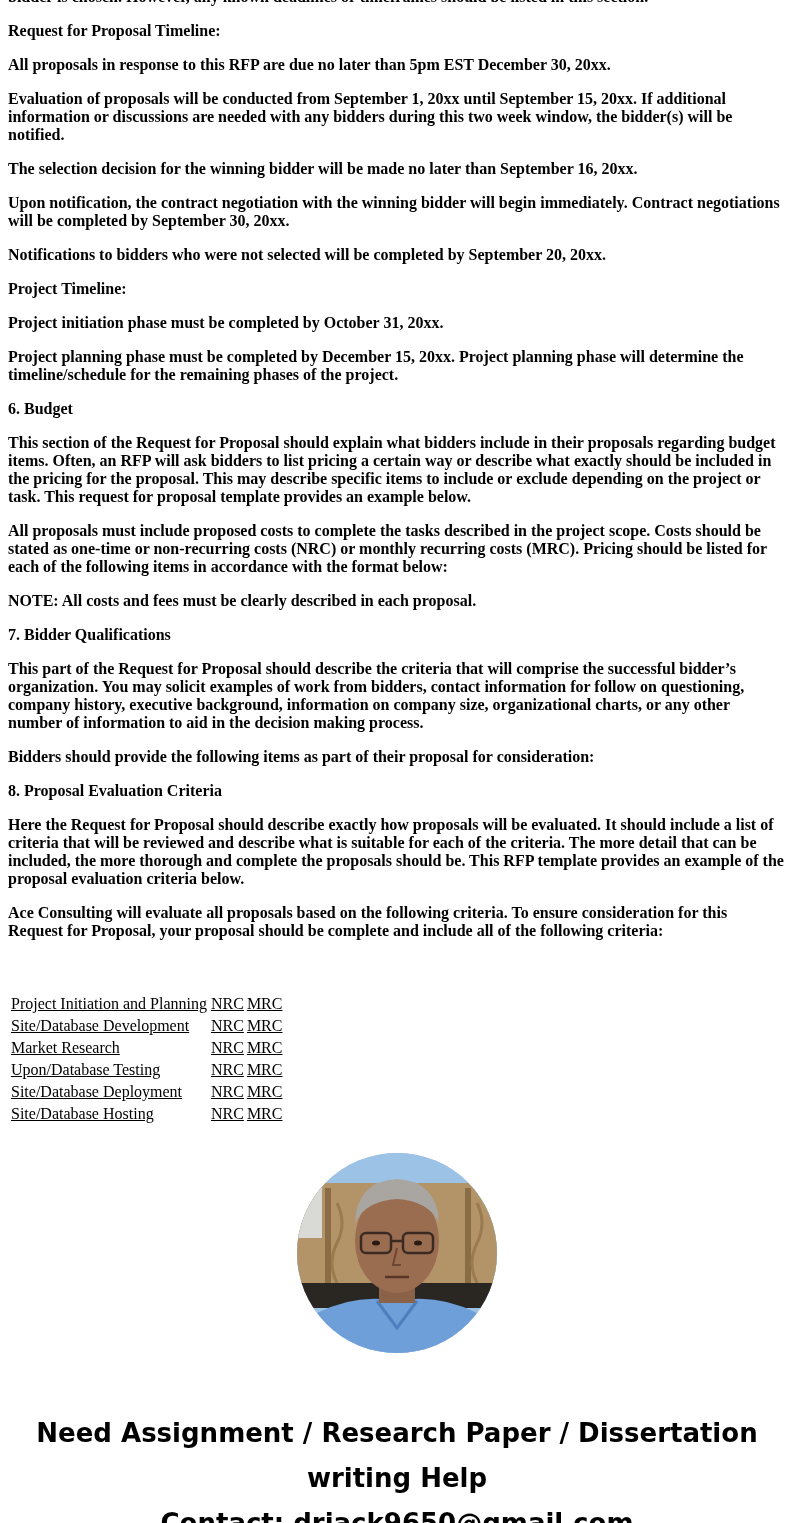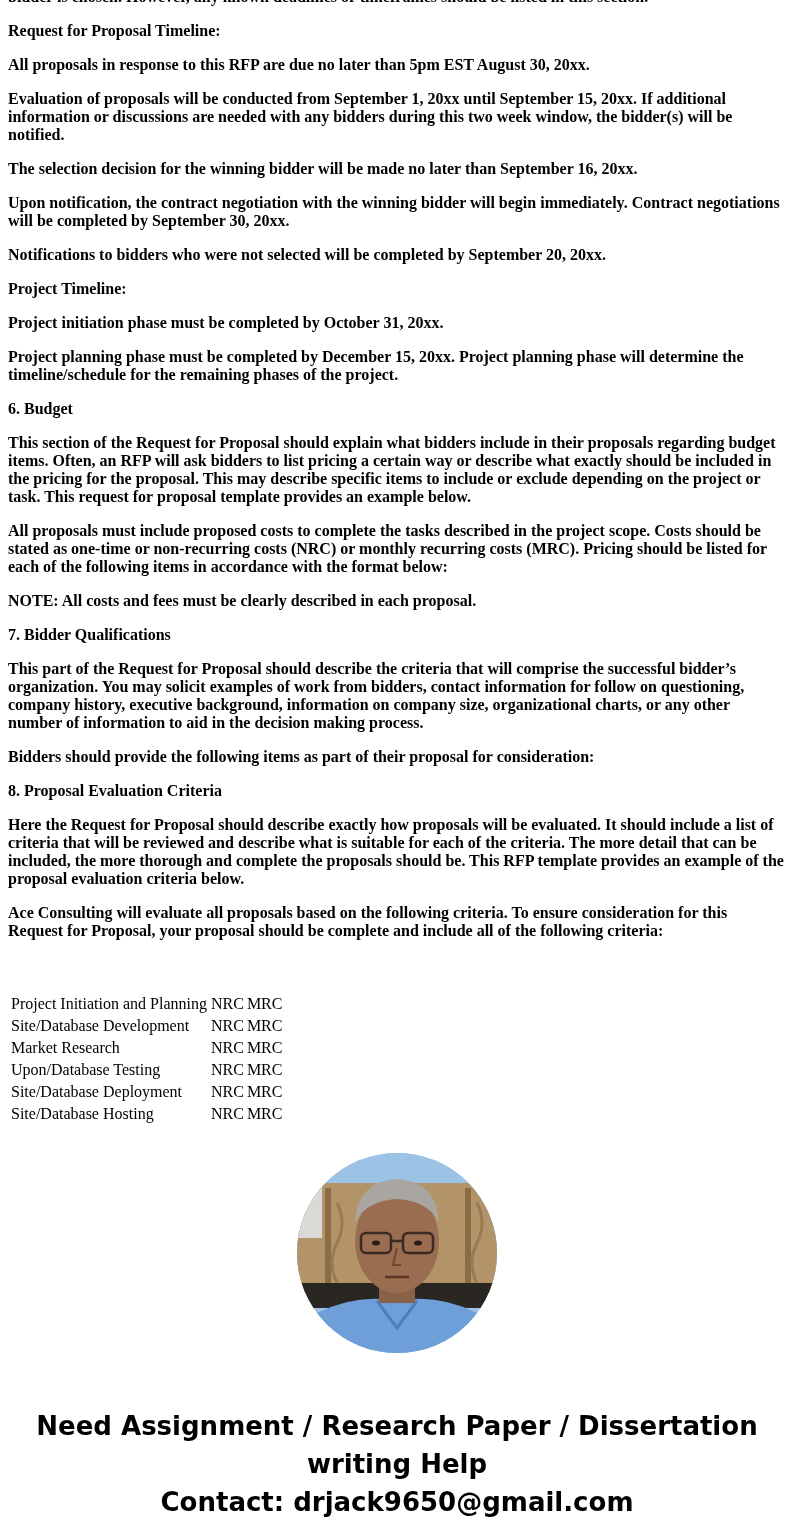--- a/index.html
+++ b/index.html
@@ -30,20 +30,21 @@
     .spacer {
       height: 36px;
     }
     table.pricing {
       border-collapse: separate;
       border-spacing: 2px;
       margin-left: 0px;
       font-family: "Liberation Serif", "DejaVu Serif", serif;
       font-size: 16px;
       line-height: 18px;
+      text-decoration: underline;
     }
     table.pricing td {
       padding: 1px;
       vertical-align: top;
       white-space: nowrap;
     }
     .avatar-wrap {
       position: absolute;
       left: 297px;
       top: 1153px;
@@ -61,29 +62,29 @@
       left: 0;
       top: 1403px;
       width: 794px;
       text-align: center;
       font-family: "DejaVu Sans", "Liberation Sans", sans-serif;
       font-weight: bold;
       font-size: 26px;
       line-height: 30px;
       color: #000000;
     }
-    .promo div { margin: 8px; }
+    .promo div { margin: 15px; }
   </style>
 </head>
 <body>
 
 <div class="doc">
   <p>bidder is chosen. However, any known deadlines or timeframes should be listed in this section.</p>
   <p>Request for Proposal Timeline:</p>
-  <p>All proposals in response to this RFP are due no later than 5pm EST August 30, 20xx.</p>
+  <p>All proposals in response to this RFP are due no later than 5pm EST December 30, 20xx.</p>
   <p>Evaluation of proposals will be conducted from September 1, 20xx until September 15, 20xx. If additional information or discussions are needed with any bidders during this two week window, the bidder(s) will be notified.</p>
   <p>The selection decision for the winning bidder will be made no later than September 16, 20xx.</p>
   <p>Upon notification, the contract negotiation with the winning bidder will begin immediately. Contract negotiations will be completed by September 30, 20xx.</p>
   <p>Notifications to bidders who were not selected will be completed by September 20, 20xx.</p>
   <p>Project Timeline:</p>
   <p>Project initiation phase must be completed by October 31, 20xx.</p>
   <p>Project planning phase must be completed by December 15, 20xx. Project planning phase will determine the timeline/schedule for the remaining phases of the project.</p>
   <p>6. Budget</p>
   <p>This section of the Request for Proposal should explain what bidders include in their proposals regarding budget items. Often, an RFP will ask bidders to list pricing a certain way or describe what exactly should be included in the pricing for the proposal. This may describe specific items to include or exclude depending on the project or task. This request for proposal template provides an example below.</p>
   <p>All proposals must include proposed costs to complete the tasks described in the project scope. Costs should be stated as one-time or non-recurring costs (NRC) or monthly recurring costs (MRC). Pricing should be listed for each of the following items in accordance with the format below:</p>

